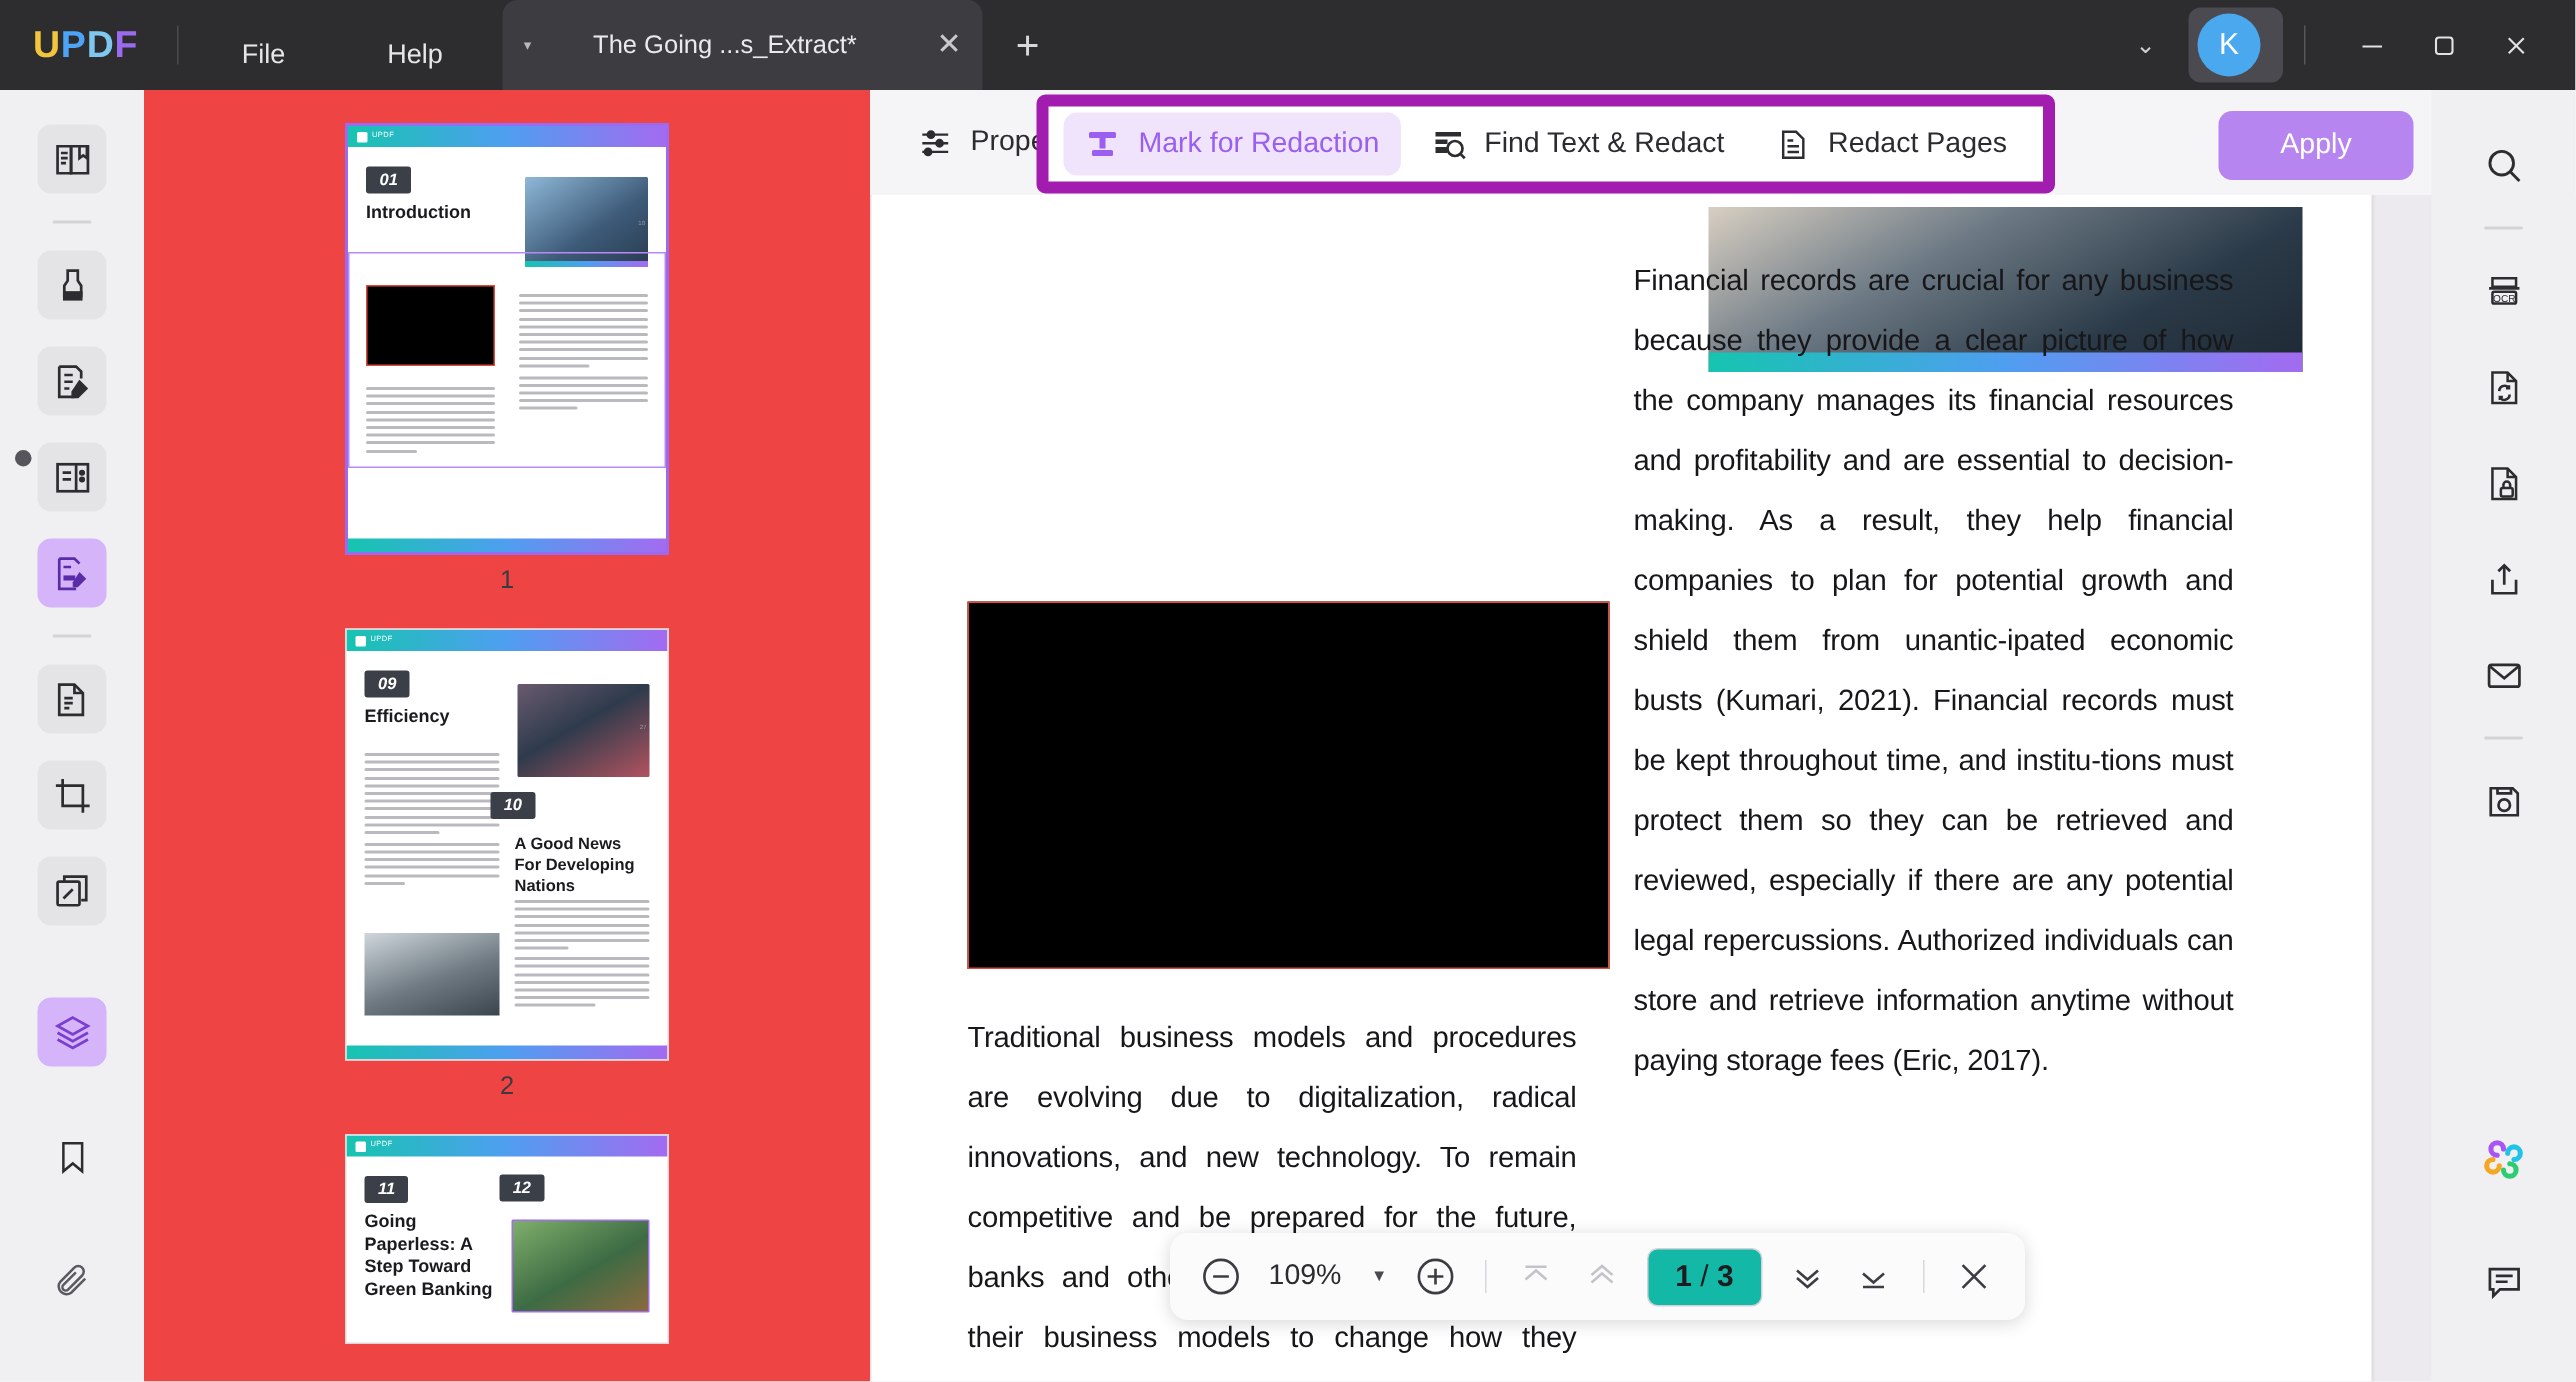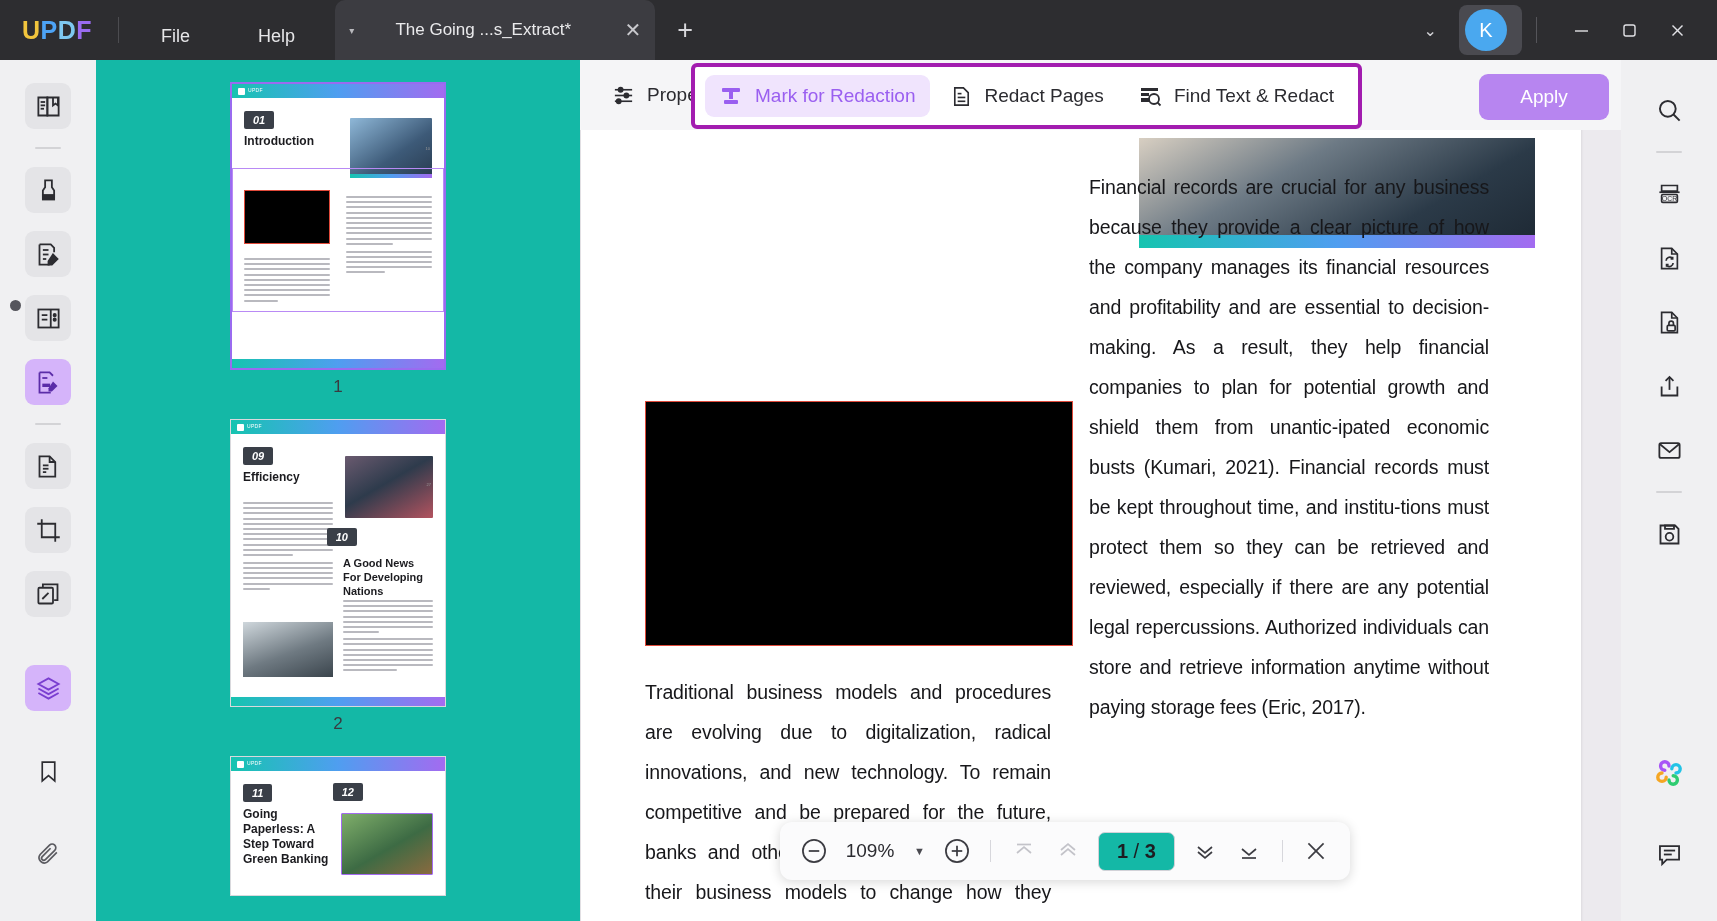--- a/index.html
+++ b/index.html
@@ -63,21 +63,21 @@
   .rail-btn.plain { background:transparent; }
   .rail-btn.active { background:#d5b4fa; }
   .rail-div { width:26px; height:2px; background:#d3d3d6; margin: 9px 0; border-radius:1px;}
   .rail-spacer { flex:1; }
   .rail-dot { position:absolute; left:10px; top:300px; width:11px; height:11px;
               border-radius:50%; background:#55555c; }
 
   
   .thumbpanel {
     position:absolute; top:60px; left:96px; width:484px; height:861px;
-    background:#14b8a6; overflow:hidden; padding-top: 22px;
+    background:#ef4444; overflow:hidden; padding-top: 22px;
   }
   .thumb-wrap { width: 216px; margin: 0 auto 0; }
   .thumb {
     width: 216px; background:#fff; border:1px solid #d9d9dd; position:relative;
     overflow:hidden;
   }
   .thumb.selected { border: 2px solid #9a6bf0; }
   .thumb-hdr { height: 14px; background: linear-gradient(90deg,#16c4b0,#4f9ef0,#a36bf0); position:relative;}
   .thumb-hdr::after{ content:"UPDF"; position:absolute; left:16px; top:3px; font-size:5px; color:#fff; letter-spacing:.3px;}
   .thumb-hdr::before{ content:""; position:absolute; left:6px; top:4px; width:7px; height:7px; background:#fff; border-radius:1px;}
@@ -97,21 +97,21 @@
   
   .maintoolbar {
     position:absolute; top:60px; left:580px; width:1137px; height:70px;
     background:#f5f5f7; display:flex; align-items:center;
   }
   .tool-item { display:flex; align-items:center; gap:12px; cursor:pointer;
                padding: 9px 14px; border-radius:9px; color:#2b2b30; font-size:19px; }
   .tool-item.props { margin-left: 18px; }
   .tool-group {
     position:absolute; left: 111px; top: 3px;
-    border: 4px solid #a21caf; border-radius: 6px;
+    border: 8px solid #a21caf; border-radius: 6px;
     background:#fff; height: 66px; display:flex; align-items:center;
     padding: 0 10px; gap: 6px;
   }
   .tool-item.active { background:#f0e4fd; color:#9a5ff0; }
   .applybtn {
     position:absolute; right: 108px; top: 14px;
     width: 130px; height: 46px; border-radius: 9px;
     background:#b785f0; color:#fff; font-size:19px;
     display:flex; align-items:center; justify-content:center; cursor:pointer;
   }
@@ -472,41 +472,41 @@
           <svg width="24" height="24" viewBox="0 0 24 24">
             <rect x="3" y="4" width="18" height="4" rx="1" fill="#9a5ff0"></rect>
             <rect x="10" y="8" width="4" height="7" fill="#9a5ff0"></rect>
             <rect x="5" y="16" width="14" height="4" rx="1" fill="#9a5ff0"></rect>
           </svg>
         </span>
         <span>Mark for Redaction</span>
       </div>
       <div class="tool-item">
         <span>
-          <svg width="23" height="23" viewBox="0 0 24 24" fill="none" stroke="#2c2c31" stroke-width="1.7">
-            <path d="M5 3h9l5 5v13H5z"></path>
-              <line x1="8" y1="9" x2="12" y2="9"></line>
-            <line x1="8" y1="13" x2="16" y2="13"></line>
-              <line x1="8" y1="17" x2="16" y2="17"></line>
-          </svg>
-        </span>
-        <span>Redact Pages</span>
-      </div>
-      <div class="tool-item">
-        <span>
           <svg width="24" height="24" viewBox="0 0 24 24">
             <rect x="3" y="4" width="17" height="3" fill="#2c2c31"></rect>
             <rect x="3" y="9" width="8" height="3" fill="#2c2c31"></rect>
             <rect x="3" y="14" width="8" height="4" fill="#2c2c31"></rect>
             <circle cx="16" cy="15" r="5" fill="none" stroke="#2c2c31" stroke-width="1.8"></circle>
             <line x1="19.6" y1="18.6" x2="22.5" y2="21.5" stroke="#2c2c31" stroke-width="1.8"></line>
           </svg>
         </span>
         <span>Find Text &amp; Redact</span>
       </div>
+      <div class="tool-item">
+        <span>
+          <svg width="23" height="23" viewBox="0 0 24 24" fill="none" stroke="#2c2c31" stroke-width="1.7">
+            <path d="M5 3h9l5 5v13H5z"></path>
+              <line x1="8" y1="9" x2="12" y2="9"></line>
+            <line x1="8" y1="13" x2="16" y2="13"></line>
+              <line x1="8" y1="17" x2="16" y2="17"></line>
+          </svg>
+        </span>
+        <span>Redact Pages</span>
+      </div>
     </div>
 
     <div class="applybtn">Apply</div>
   </div>
 
   <div class="docarea">
     <div class="page">
 
       <div class="page-photo" style="background:linear-gradient(150deg,#d8cfc2 0%,#6d7a85 35%,#2b3a48 70%,#1d2833 100%);">
         <div class="photo-grad"></div>

